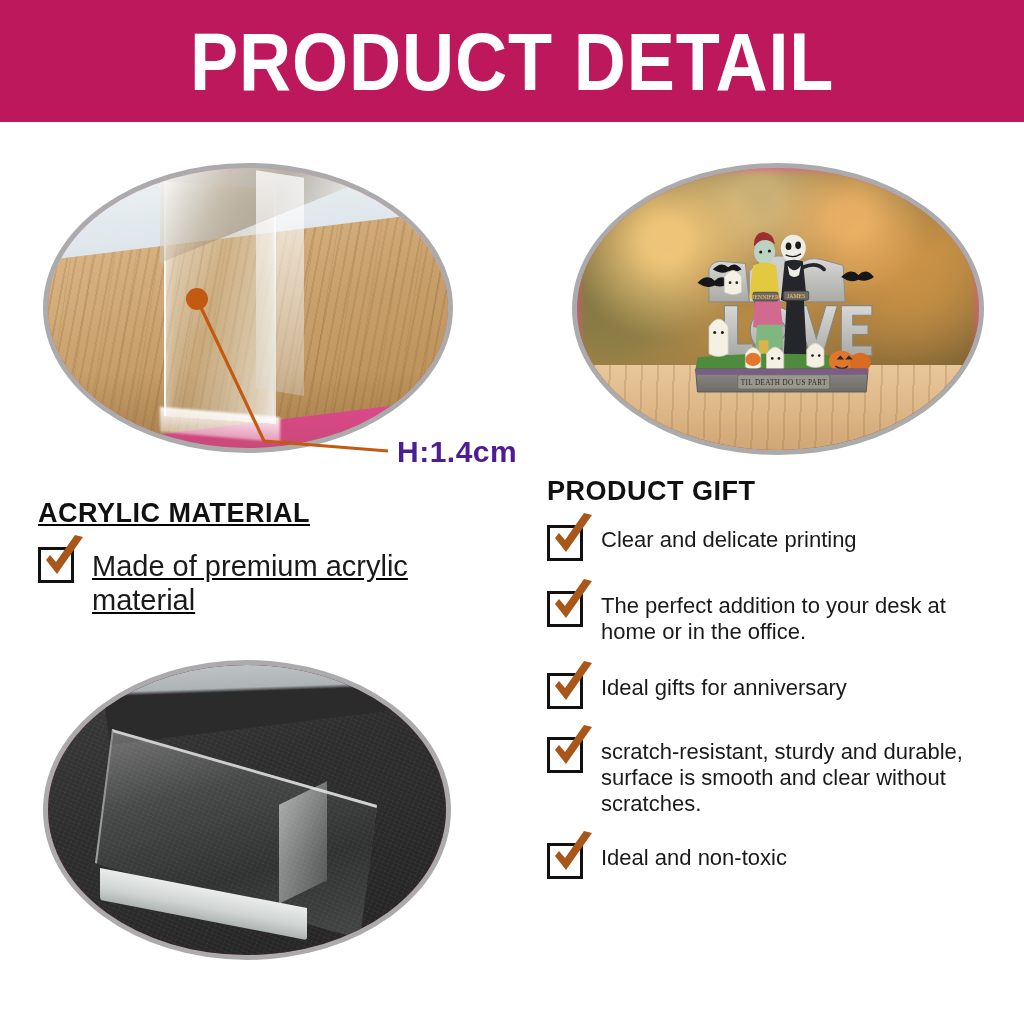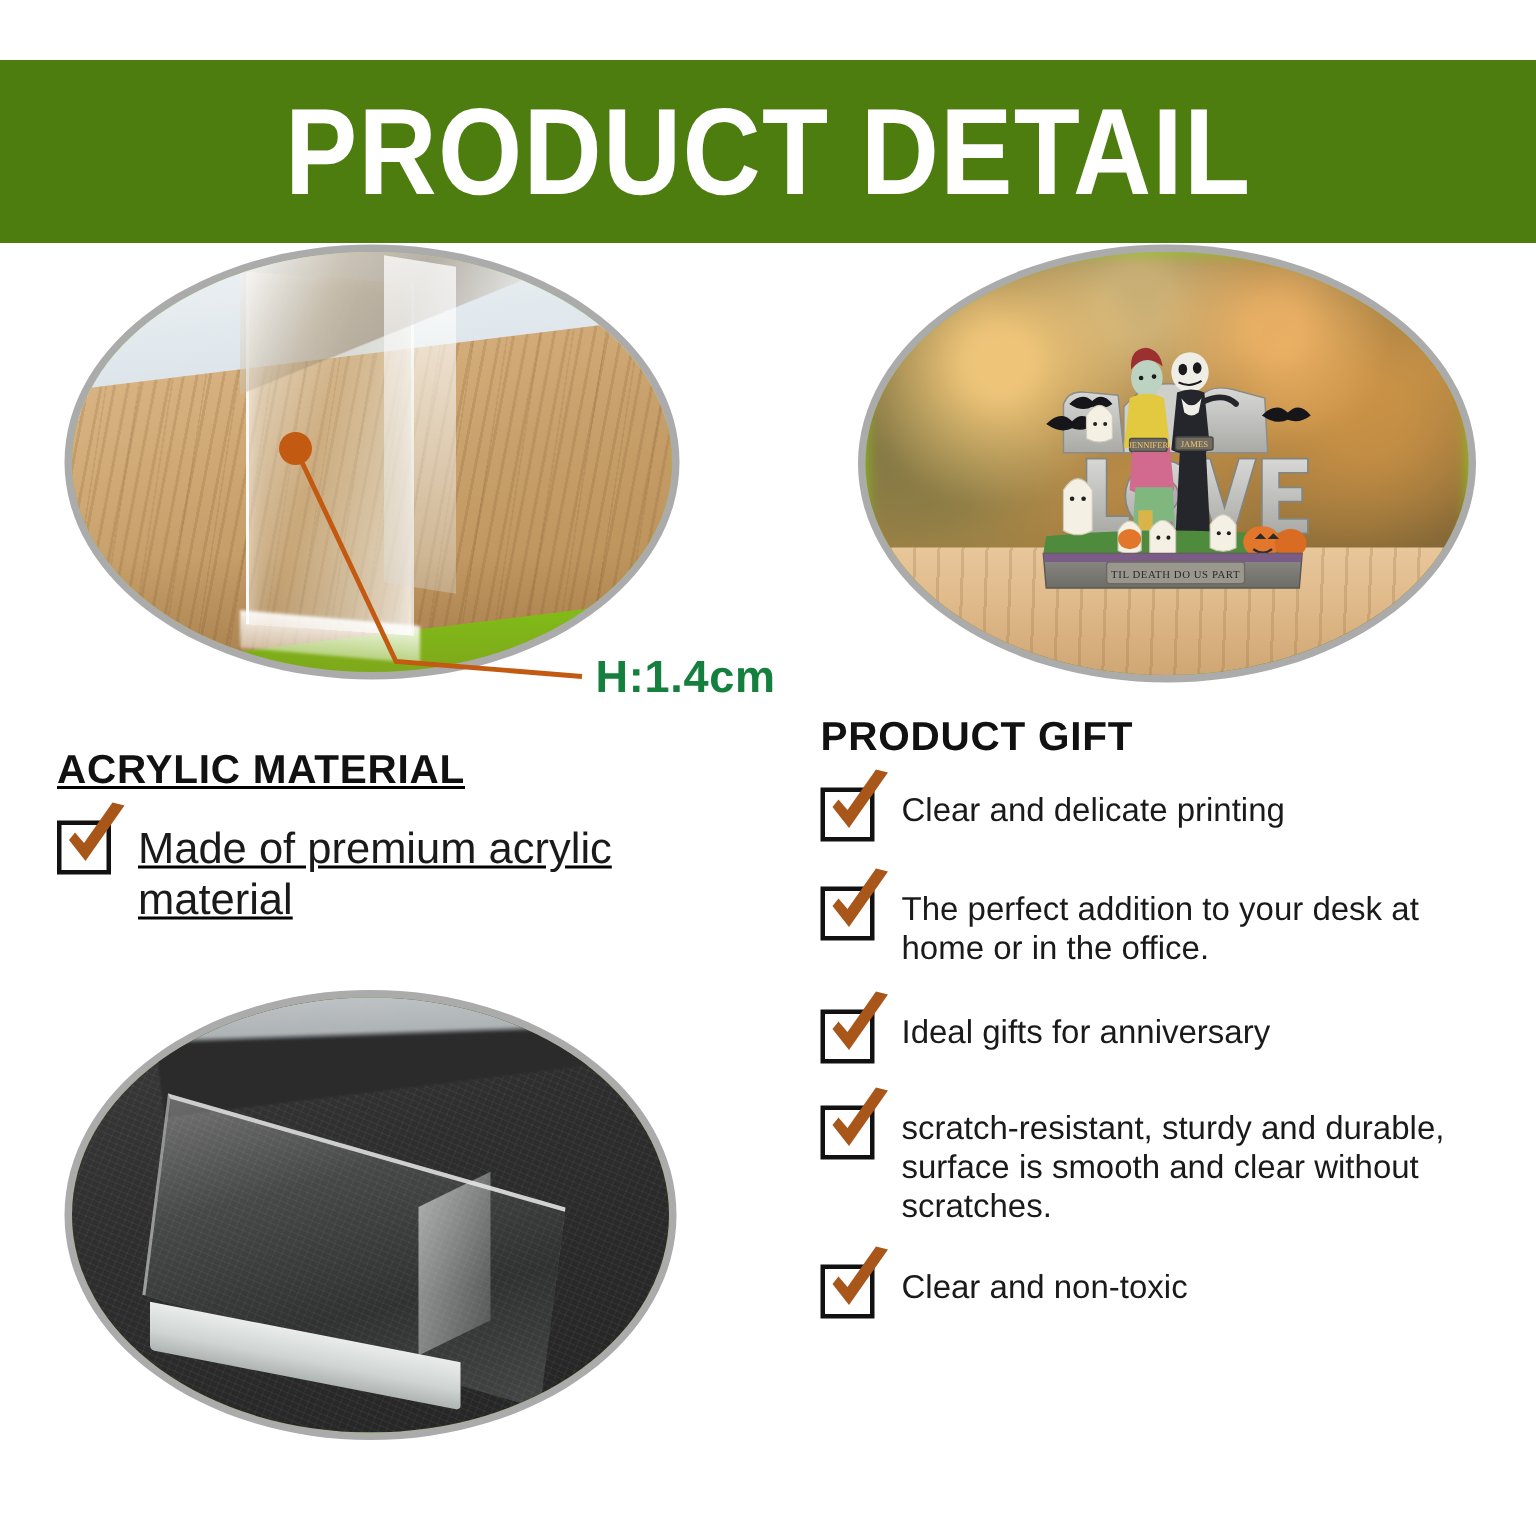--- a/index.html
+++ b/index.html
@@ -9,43 +9,43 @@
     background:#ffffff;
     font-family:"Liberation Sans", sans-serif;
     overflow:hidden;
     position:relative;
   }
   #page{position:relative;width:1024px;height:1024px;overflow:hidden;background:#fff;}
 
   
   .banner{
     position:absolute;left:0;top:0;width:1024px;height:122px;
-    background:#4d7c0f;
-    display:flex;align-items:center;justify-content:center;margin-top:40px;
+    background:#be185d;
+    display:flex;align-items:center;justify-content:center;
   }
   .banner-title{
     color:#ffffff;
     font-family:"Liberation Sans", sans-serif;
     font-weight:bold;
     font-size:82px;
     letter-spacing:1px;
     transform:scaleX(0.88);
     line-height:1;
     white-space:nowrap;
     margin-top:2px;
   }
 
   
   .oval{
     position:absolute;
     border-radius:50%;
     border:5px solid #ABABAB;
     overflow:hidden;
     box-sizing:border-box;
-    background:#84cc16;
+    background:#ec4899;
   }
   .oval .scene{position:absolute;inset:0;}
 
   
   #oval-acrylic-edge{left:43px;top:163px;width:410px;height:290px;}
   .wood-wall{
     position:absolute;left:0;top:0;width:100%;height:40%;
     background:linear-gradient(175deg,#eef2f5 0%,#dfe7ec 55%,#cfd9de 100%);
   }
   .wood-table{
@@ -160,21 +160,21 @@
   }
 
   
   .callout-dot{
     position:absolute;left:186px;top:288px;width:22px;height:22px;
     border-radius:50%;background:#C35A12;
   }
   .callout-line{position:absolute;left:0;top:0;width:1024px;height:1024px;pointer-events:none;}
   .callout-label{
     position:absolute;left:397px;top:435px;
-    color:#15803d;font-weight:bold;font-size:30px;letter-spacing:.5px;
+    color:#4c1d95;font-weight:bold;font-size:30px;letter-spacing:.5px;
     font-family:"Liberation Sans", sans-serif;white-space:nowrap;
   }
 
   
   .section{position:absolute;}
   #section-acrylic{left:38px;top:498px;width:480px;text-decoration:underline;}
   #section-gift{left:547px;top:476px;width:455px;}
 
   .section-title{
     font-weight:bold;font-size:27px;color:#111;letter-spacing:.5px;
@@ -383,17 +383,17 @@
       </div>
       <div class="feature-text">scratch-resistant, sturdy and durable, surface is smooth and clear without scratches.</div>
     </div>
 
     <div class="feature" style="margin-bottom:0;">
       <div class="checkbox">
         <svg class="tick" viewBox="0 0 52 52">
           <path d="M8 26 L19 40 L45 3 L37 1 L18 28 L12 21 Z" fill="#A9561A"></path>
         </svg>
       </div>
-      <div class="feature-text">Clear and non-toxic</div>
+      <div class="feature-text">Ideal and non-toxic</div>
     </div>
   </div>
 
 </div>
 
 </body></html>

